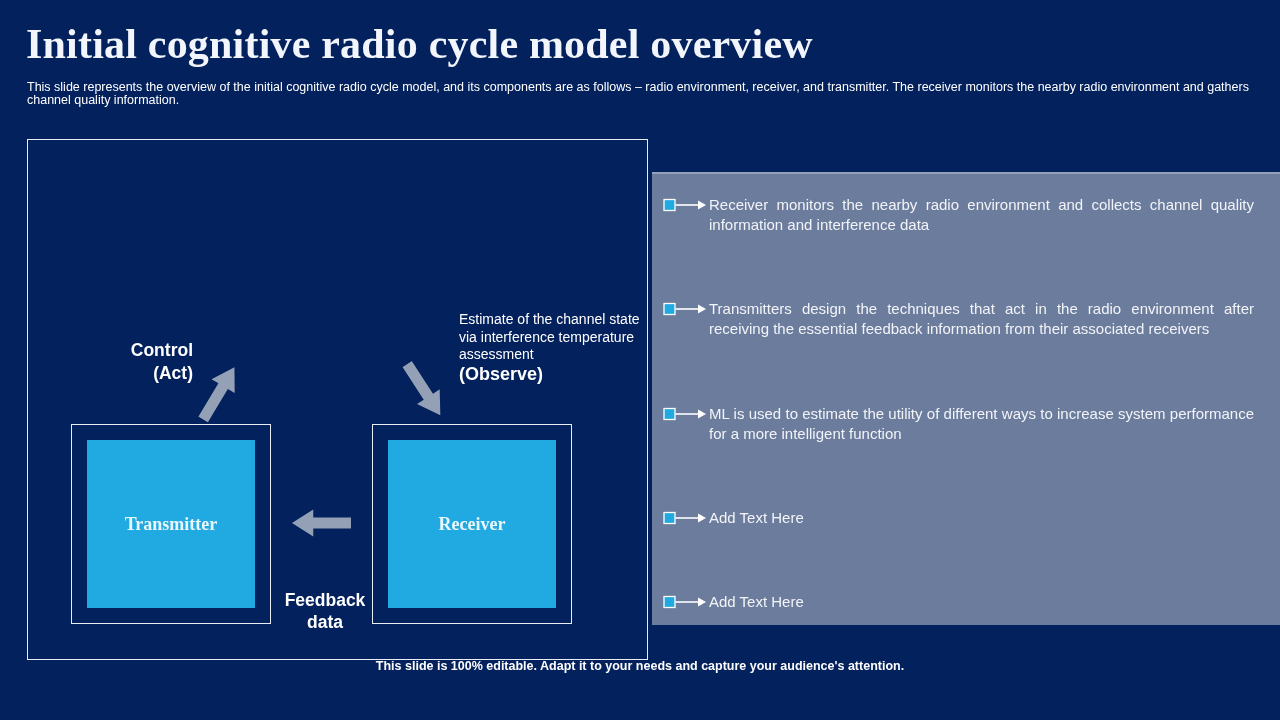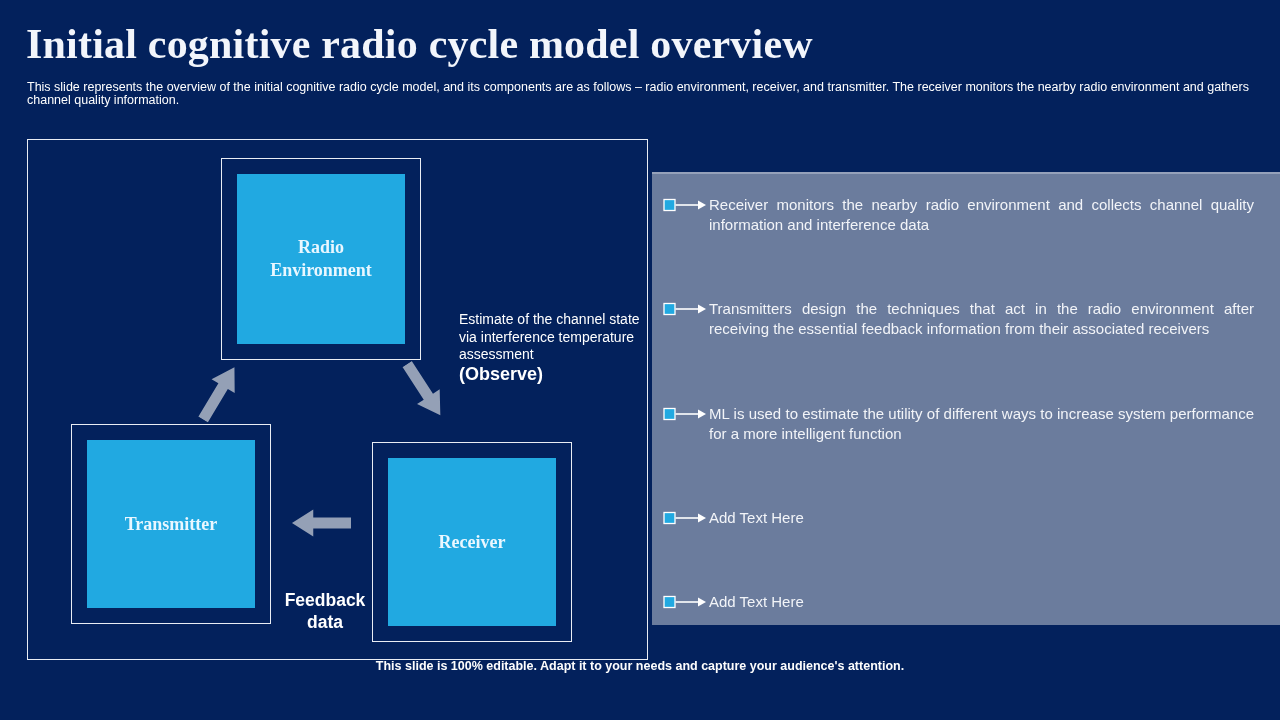--- a/index.html
+++ b/index.html
@@ -32,21 +32,21 @@
     position: absolute; left: 15px; top: 15px; right: 15px; bottom: 15px;
     background: #21A9E1;
     display: flex; align-items: center; justify-content: center; text-align: center;
   }
   .node-fill span {
     font-family: "Liberation Serif", serif; font-weight: 700;
     font-size: 18px; line-height: 23px; color: #E9F7FF; padding: 0 18px;
   }
   .node-radio { left: 193px; top: 18px; height: 202px; }
   .node-transmitter { left: 43px; top: 284px; }
-  .node-receiver { left: 344px; top: 284px; margin-top: 18px; }
+  .node-receiver { left: 344px; top: 284px; }
 
   .lbl { position: absolute; color: #fff; font-weight: 700; }
   .lbl-control { left: 60px; top: 199px; width: 105px; text-align: right; font-size: 17.5px; line-height: 23px; }
   .lbl-estimate { left: 431px; top: 171px; width: 185px; font-weight: 400; font-size: 14px; line-height: 17.5px; }
   .lbl-observe { font-size: 18px; font-weight: 700; margin-top: 2px; }
   .lbl-feedback { left: 237px; top: 449px; width: 120px; text-align: center; font-size: 17.5px; line-height: 22px; }
 
   .arrow { position: absolute; }
   .arrow polygon { fill: #94A0B6; }
   .arrow-act { left: 160px; top: 238px; width: 62px; height: 30px; transform: rotate(-59deg); }
@@ -73,38 +73,37 @@
 </head>
 <body>
 
 <header>
   <h1 class="title">Initial cognitive radio cycle model overview</h1>
   <p class="subtitle">This slide represents the overview of the initial cognitive radio cycle model, and its components are as follows – radio environment, receiver, and transmitter. The receiver monitors the nearby radio environment and gathers channel quality information.</p>
 </header>
 
 <div class="frame">
 
-  <div class="node node-radio">
-    <div class="node-fill">
-      <span>Radio Environment</span>
-    </div>
-  </div>
 
   <div class="node node-transmitter">
     <div class="node-fill">
       <span>Transmitter</span>
     </div>
   </div>
 
   <div class="node node-receiver">
     <div class="node-fill">
       <span>Receiver</span>
     </div>
   </div>
 
+  <div class="lbl lbl-control">
+    <div>Control</div>
+    <div>(Act)</div>
+  </div>
 
   <div class="lbl lbl-estimate">
     <div>Estimate of the channel state via interference temperature assessment</div>
     <div class="lbl-observe">(Observe)</div>
   </div>
 
   <div class="lbl lbl-feedback">
     <div>Feedback</div>
     <div>data</div>
   </div>

